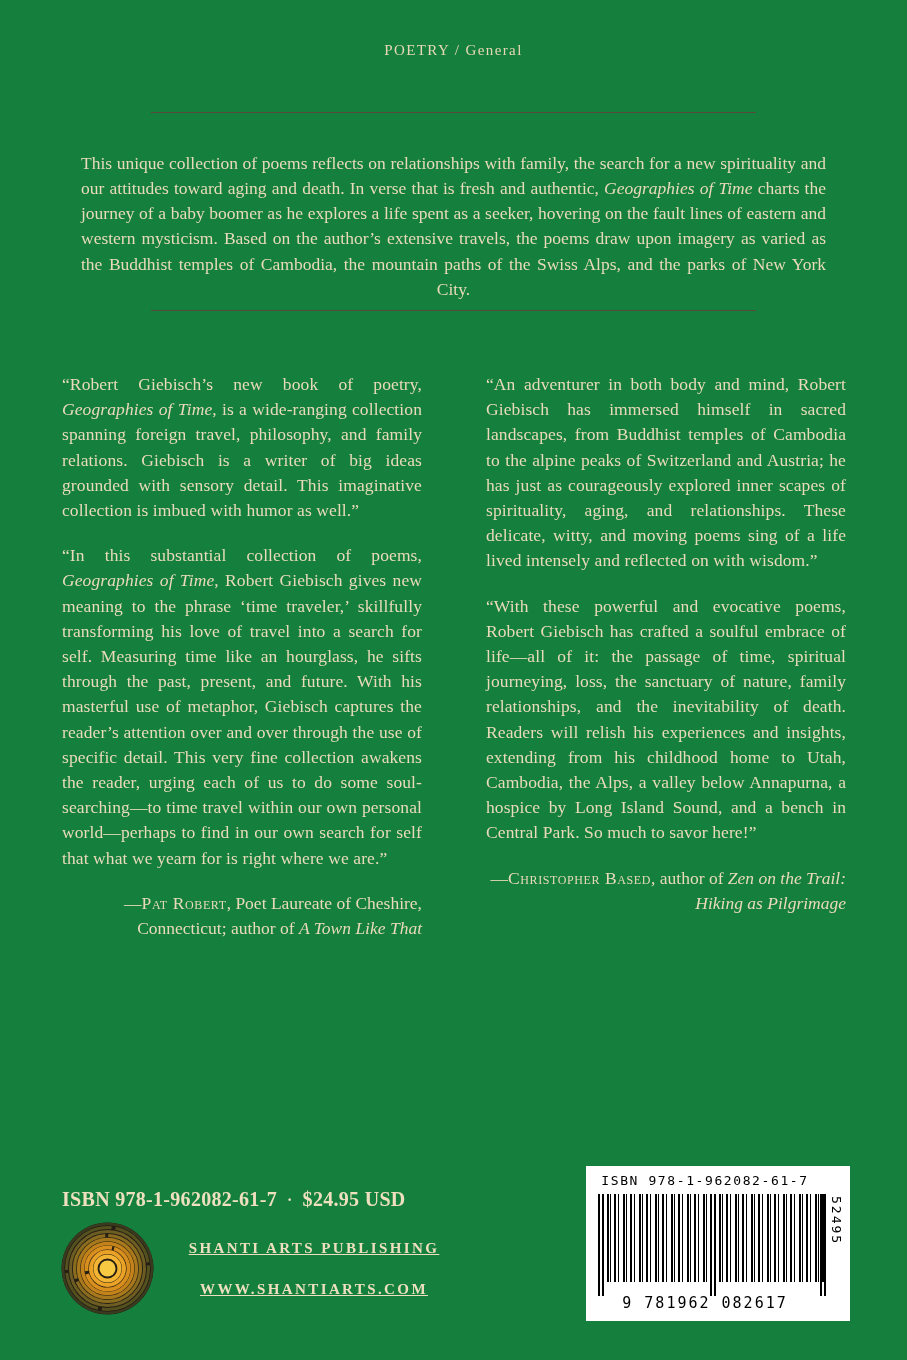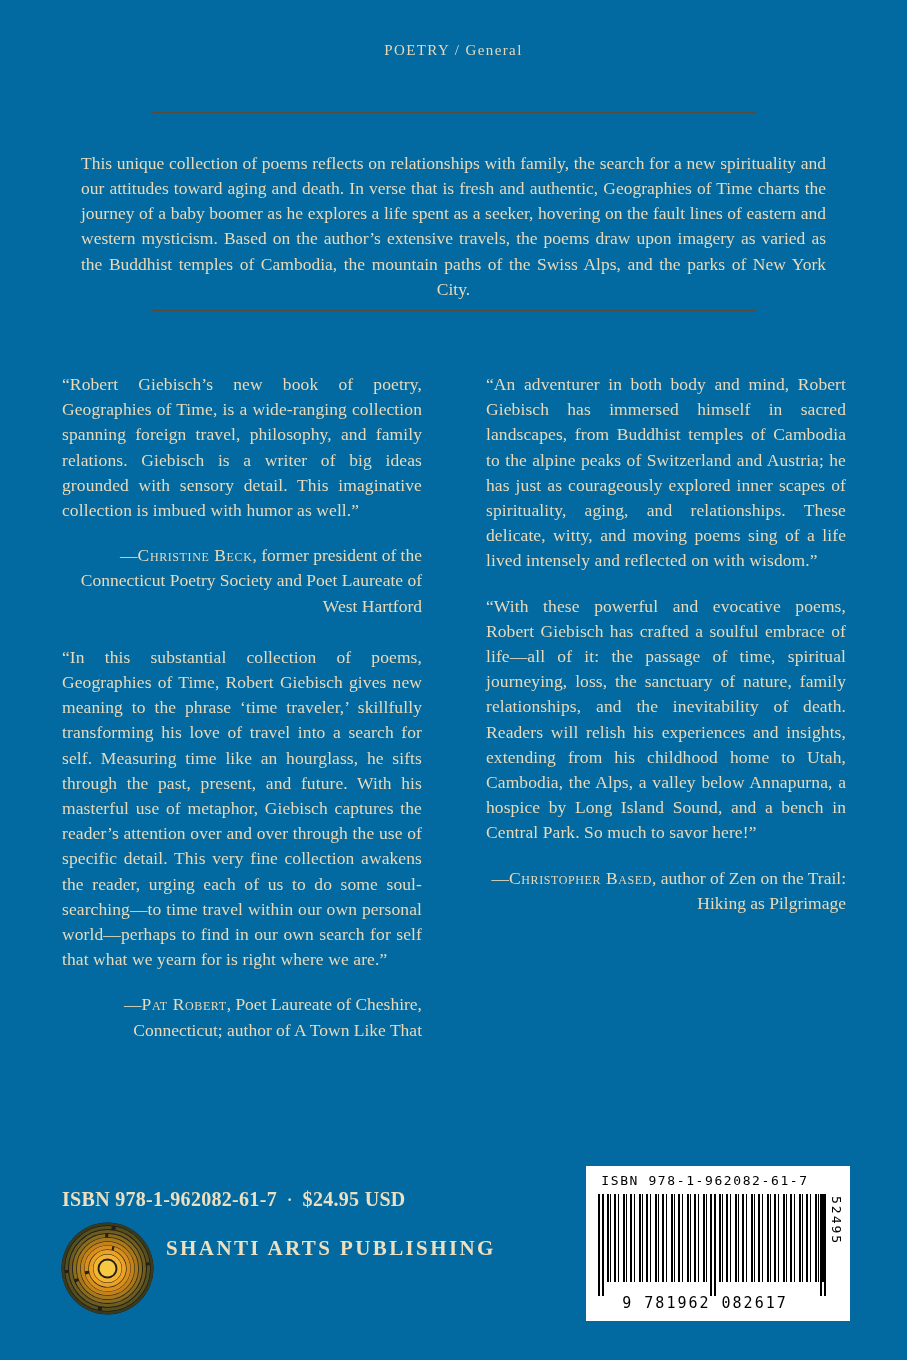--- a/index.html
+++ b/index.html
@@ -4,21 +4,21 @@
 <style>
   html, body {
     margin: 0;
     padding: 0;
     background: #1f1a16;
   }
   .cover {
     position: relative;
     width: 907px;
     height: 1360px;
-    background: #0369a1;
+    background: #15803d;
     font-family: "Liberation Serif", "DejaVu Serif", serif;
     color: #e9dab9;
     overflow: hidden;
   }
   .category {
     position: absolute;
     top: 42px;
     left: 0;
     right: 0;
     text-align: center;
@@ -60,21 +60,21 @@
     line-height: 25.2px;
     text-align: justify;
     letter-spacing: 0.1px;
   }
   .attribution {
     margin: 0 0 26px 0;
     font-size: 17.5px;
     line-height: 25.2px;
     text-align: right;
   }
-  .italic { }
+  .italic { font-style: italic; }
   .smallcaps {
     font-variant: small-caps;
     letter-spacing: 0.6px;
   }
   
   .isbn-line {
     position: absolute;
     top: 1188px;
     left: 62px;
     font-size: 20px;
@@ -98,25 +98,26 @@
   }
   .publisher-block {
     position: absolute;
     top: 1236px;
     left: 166px;
     width: 296px;
     text-align: center;
     color: #eee0bf;
   }
   .publisher-name, .publisher-site {
-    font-size: 21px;
+    font-size: 15px;
     font-weight: 700;
     letter-spacing: 2.4px;
     line-height: 24px;
     white-space: nowrap;
+    text-decoration: underline;
   }
   .publisher-site { margin-top: 17px; }
   
   .barcode-box {
     position: absolute;
     top: 1166px;
     left: 586px;
     width: 264px;
     height: 155px;
     background: #ffffff;
@@ -194,21 +195,20 @@
   <div class="category">POETRY / General</div>
 
   <div class="divider d1"></div>
 
   <p class="description"><span>This unique collection of poems reflects on relationships with family, the search for a new spirituality and our attitudes toward aging and death. In verse that is fresh and authentic, </span><span class="italic">Geographies of Time</span><span> charts the journey of a baby boomer as he explores a life spent as a seeker, hovering on the fault lines of eastern and western mysticism. Based on the author’s extensive travels, the poems draw upon imagery as varied as the Buddhist temples of Cambodia, the mountain paths of the Swiss Alps, and the parks of New York City.</span></p>
 
   <div class="divider d2"></div>
 
   <div class="col col-left">
     <p class="quote"><span>“Robert Giebisch’s new book of poetry, </span><span class="italic">Geographies of Time</span><span>, is a wide-ranging collection spanning foreign travel, philosophy, and family relations. Giebisch is a writer of big ideas grounded with sensory detail. This imaginative collection is imbued with humor as well.”</span></p>
-    <p class="attribution"><span>—</span><span class="smallcaps">Christine Beck</span><span>, former president of the Connecticut Poetry Society and Poet Laureate of West Hartford</span></p>
     <p class="quote"><span>“In this substantial collection of poems, </span><span class="italic">Geographies of Time</span><span>, Robert Giebisch gives new meaning to the phrase ‘time traveler,’ skillfully transforming his love of travel into a search for self. Measuring time like an hourglass, he sifts through the past, present, and future. With his masterful use of metaphor, Giebisch captures the reader’s attention over and over through the use of specific detail. This very fine collection awakens the reader, urging each of us to do some soul-searching—to time travel within our own personal world—perhaps to find in our own search for self that what we yearn for is right where we are.”</span></p>
     <p class="attribution"><span>—</span><span class="smallcaps">Pat Robert</span><span>, Poet Laureate of Cheshire, Connecticut; author of </span><span class="italic">A Town Like That</span></p>
   </div>
 
   <div class="col col-right">
     <p class="quote"><span>“An adventurer in both body and mind, Robert Giebisch has immersed himself in sacred landscapes, from Buddhist temples of Cambodia to the alpine peaks of Switzerland and Austria; he has just as courageously explored inner scapes of spirituality, aging, and relationships. These delicate, witty, and moving poems sing of a life lived intensely and reflected on with wisdom.”</span></p>
     <p class="quote"><span>“With these powerful and evocative poems, Robert Giebisch has crafted a soulful embrace of life—all of it: the passage of time, spiritual journeying, loss, the sanctuary of nature, family relationships, and the inevitability of death. Readers will relish his experiences and insights, extending from his childhood home to Utah, Cambodia, the Alps, a valley below Annapurna, a hospice by Long Island Sound, and a bench in Central Park. So much to savor here!”</span></p>
     <p class="attribution"><span>—</span><span class="smallcaps">Christopher Based</span><span>, author of </span><span class="italic">Zen on the Trail: Hiking as Pilgrimage</span></p>
   </div>
 
@@ -227,20 +227,21 @@
       <circle cx="48.5" cy="48.5" r="25" fill="none" stroke="#c3821a" stroke-width="3.6"></circle>
       <circle cx="48.5" cy="48.5" r="21" fill="none" stroke="#d88f1d" stroke-width="3.8" stroke-dasharray="60 3 40 2"></circle>
       <circle cx="48.5" cy="48.5" r="16.5" fill="none" stroke="#e9a126" stroke-width="4"></circle>
       <circle cx="48.5" cy="48.5" r="12" fill="none" stroke="#f2b432" stroke-width="4.2"></circle>
       <circle cx="48.5" cy="48.5" r="8" fill="#f7c943"></circle>
     </svg>
   </div>
 
   <div class="publisher-block">
     <div class="publisher-name">SHANTI ARTS PUBLISHING</div>
+    <div class="publisher-site">WWW.SHANTIARTS.COM</div>
   </div>
 
   <div class="barcode-box">
     <div class="barcode-isbn">ISBN 978-1-962082-61-7</div>
     <div class="barcode-bars-wrap">
       <div class="bars-fill"></div>
       <div class="gbar g1"></div>
       <div class="gbar g2"></div>
       <div class="gbar g3"></div>
       <div class="gbar g4"></div>

